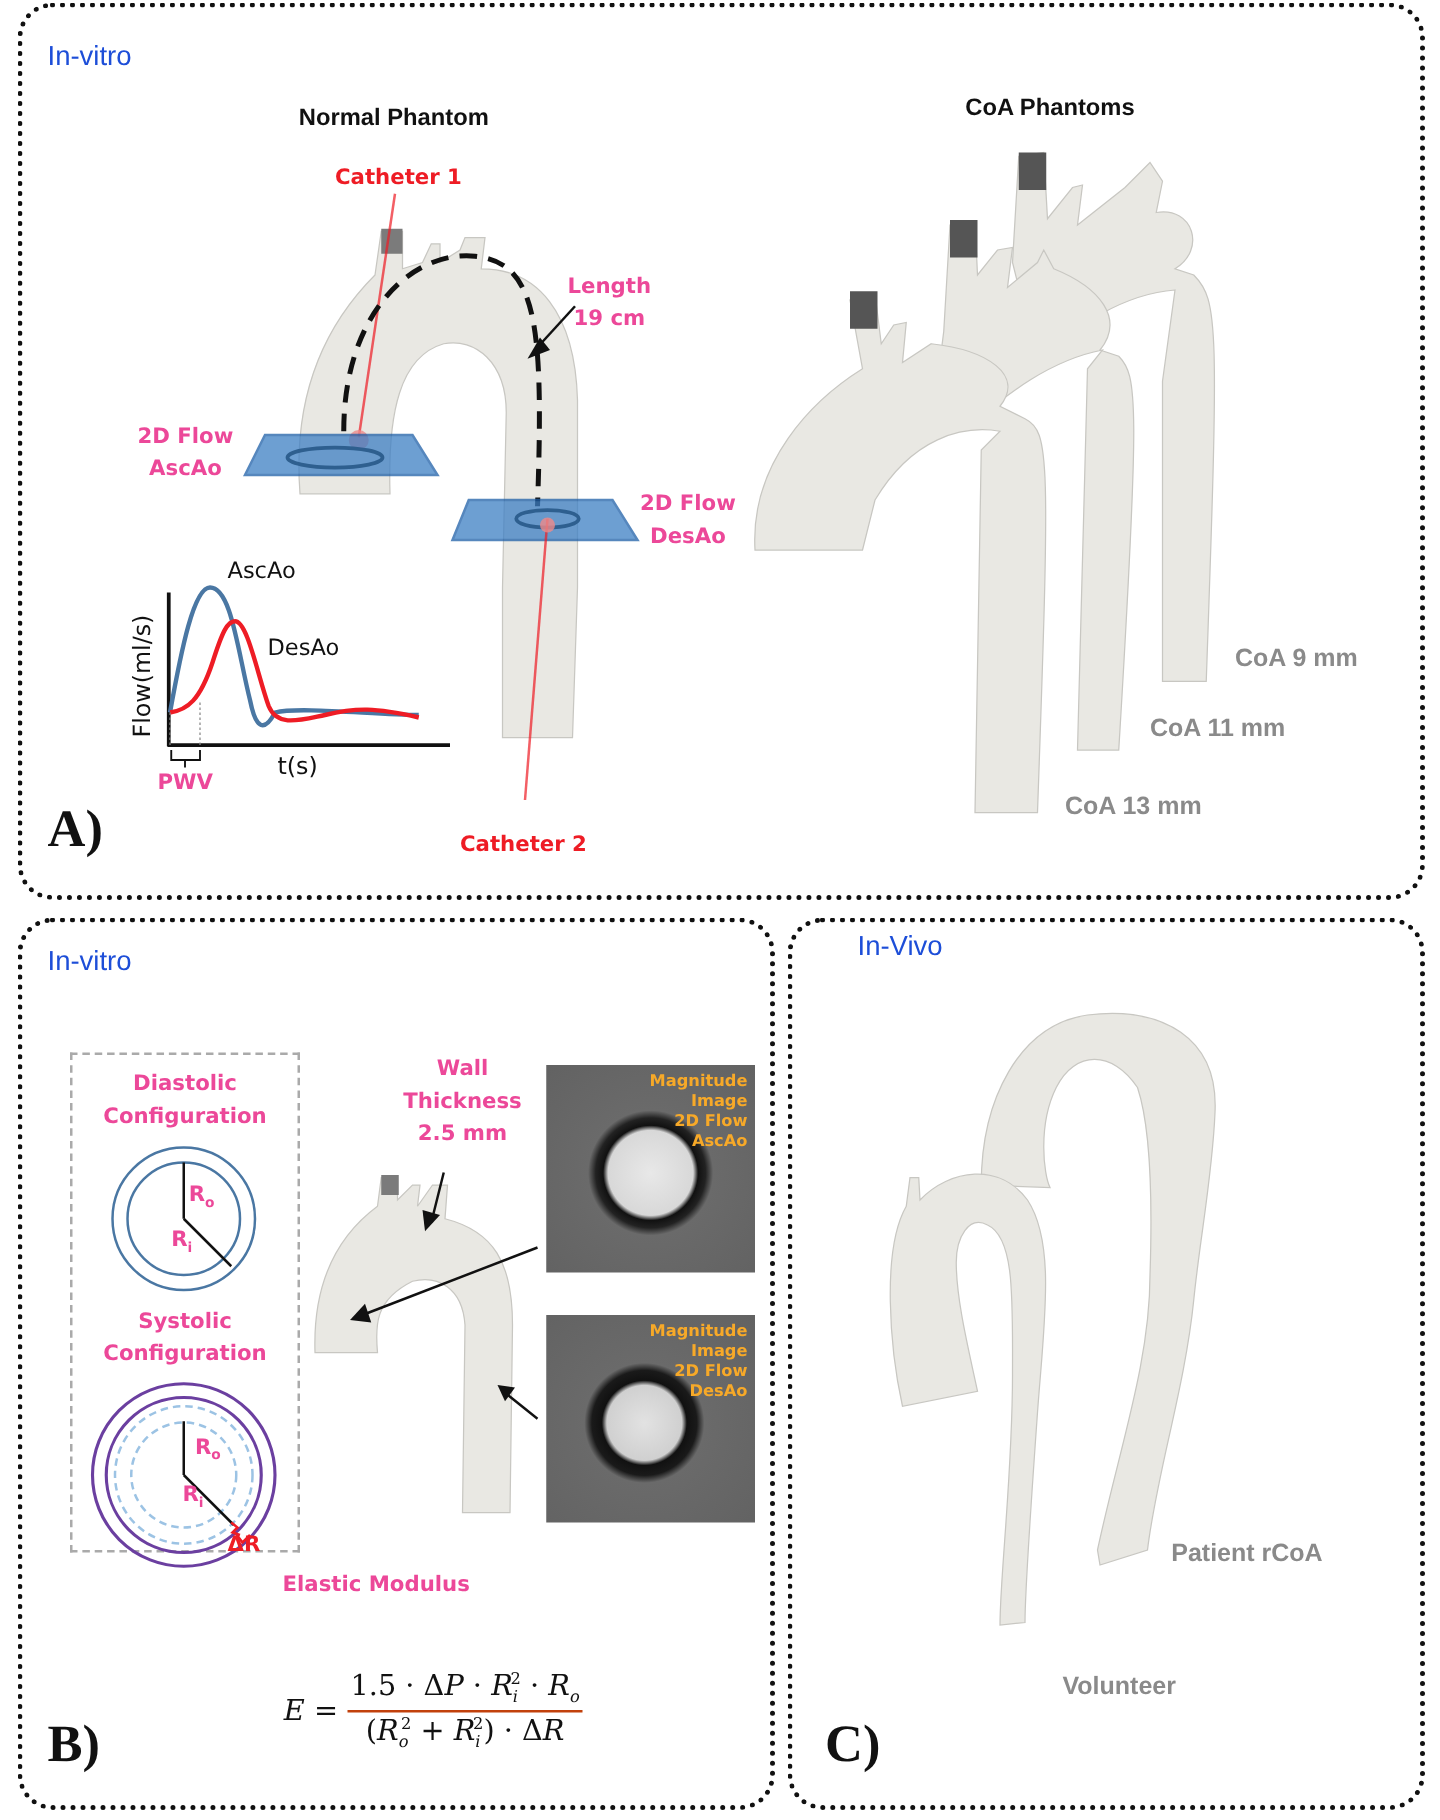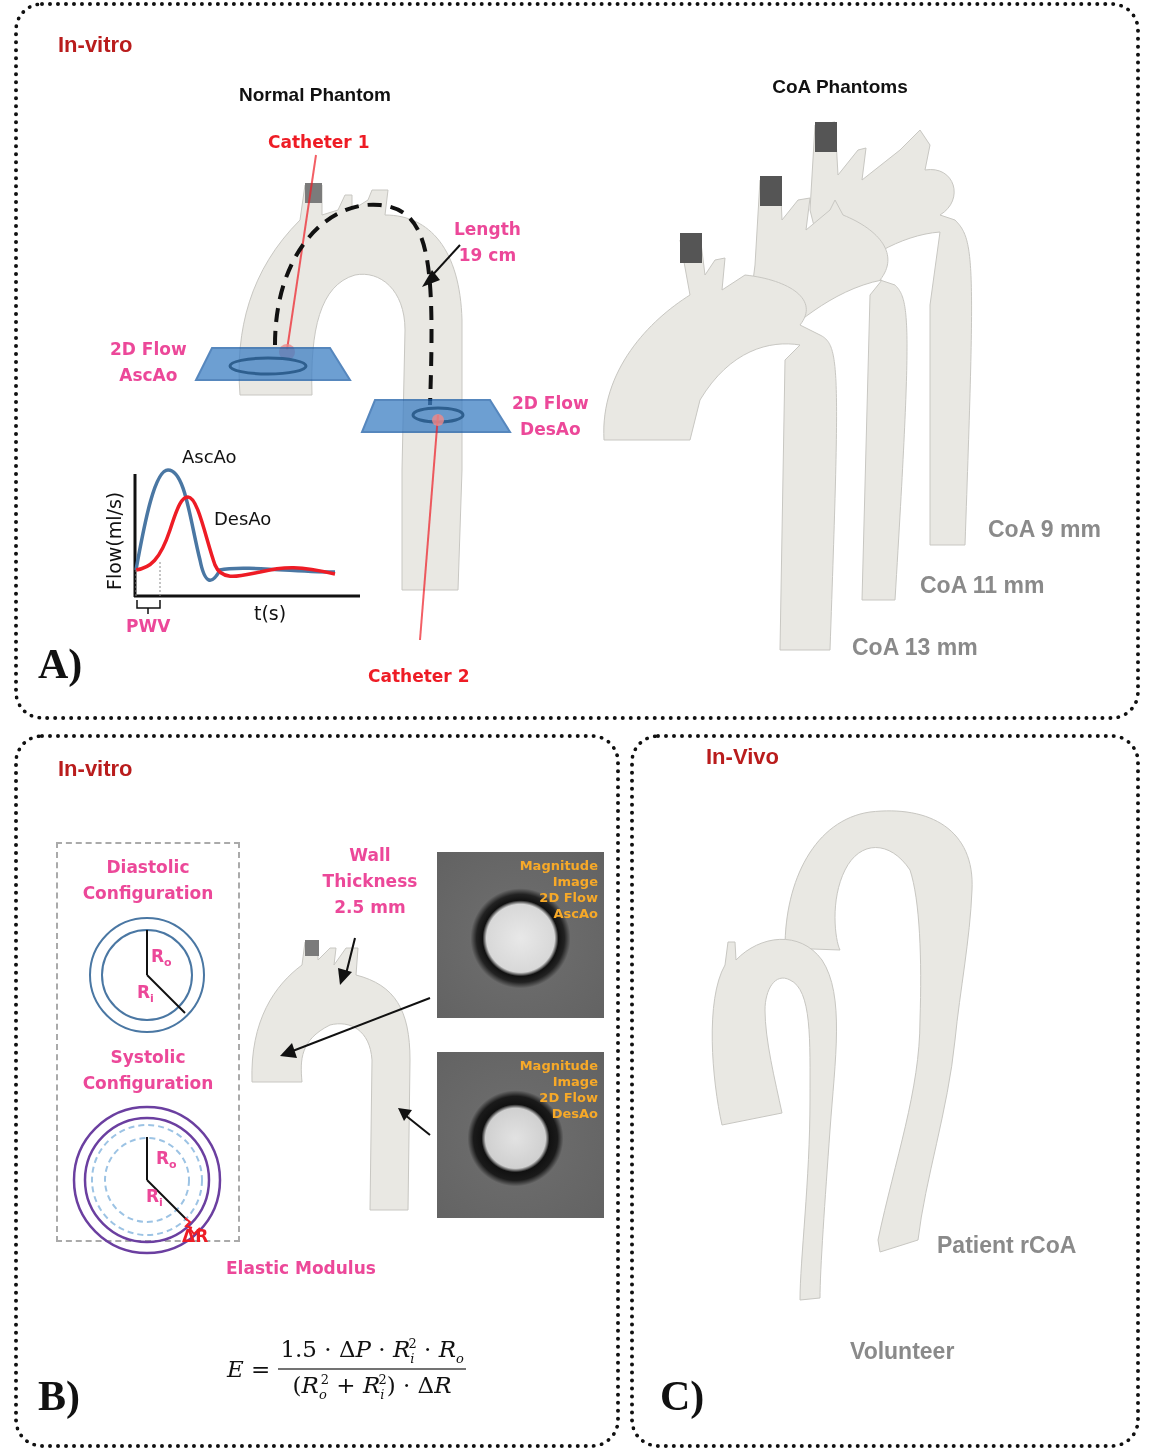--- a/index.html
+++ b/index.html
@@ -2,25 +2,25 @@
 <html><head>
 <meta charset="utf-8">
 <style>
   html, body { margin:0; padding:0; background:#ffffff; }
   body { width:1152px; height:1456px; position:relative; overflow:hidden; font-family:"Liberation Sans", sans-serif; }
   .panel { position:absolute; border:4px dotted #111; border-radius:28px; box-sizing:border-box; }
   #panelA { left:14px; top:2px; width:1126px; height:718px; }
   #panelB { left:14px; top:734px; width:606px; height:714px; }
   #panelC { left:630px; top:734px; width:510px; height:714px; }
   .abs { position:absolute; }
-  .section-title { color:#b91c1c; font-weight:bold; font-size:22px; font-family:"Liberation Sans", sans-serif;margin-left:20px; }
+  .section-title { color:#1d4ed8; font-weight:normal; font-size:22px; font-family:"Liberation Sans", sans-serif; }
   .heading { font-weight:bold; font-size:19px; color:#111; text-align:center; }
   .cal { font-family:"DejaVu Sans", sans-serif; font-weight:bold; font-size:17px; color:#ec4899; }
   .red { color:#ee1c25; }
-  .grey-label { color:#8a8a8a; font-weight:bold; font-size:23px; }
+  .grey-label { color:#8a8a8a; font-weight:bold; font-size:20px; }
   .panel-letter { font-family:"Liberation Serif", serif; font-weight:bold; font-size:42px; color:#111; }
   .mri-label { color:#f7a928; font-weight:bold; font-size:13px; text-align:right; line-height:16px; font-family:"DejaVu Sans", sans-serif;}
   svg { position:absolute; overflow:visible; }
   .eq { font-family:"DejaVu Serif", serif; font-size:24px; color:#111; }
 </style>
 </head>
 <body>
 
 <div id="panelA" class="panel"></div>
 <div class="abs section-title" style="left:38px;top:32px;">In-vitro</div>
@@ -70,21 +70,21 @@
   <line x1="134" y1="596" x2="360" y2="596" stroke="#111" stroke-width="3"></line>
   <path d="M136,570 C145,520 155,470 168,470 C185,470 190,520 200,560 C205,585 212,585 220,570 C240,565 300,572 335,572" fill="none" stroke="#4a77a3" stroke-width="3.5"></path>
   <path d="M136,570 C150,568 160,560 170,530 C178,505 182,497 188,497 C198,497 206,540 215,565 C222,582 240,576 260,572 C285,566 300,566 335,574" fill="none" stroke="#ee1c25" stroke-width="3.5"></path>
   <line x1="136" y1="570" x2="136" y2="596" stroke="#888" stroke-width="1" stroke-dasharray="2,2"></line>
   <line x1="160" y1="562" x2="160" y2="596" stroke="#888" stroke-width="1" stroke-dasharray="2,2"></line>
   <path d="M137,600 L137,608 L160,608 L160,600 M148,608 L148,614" fill="none" stroke="#111" stroke-width="1.5"></path>
 </svg>
 <div class="abs" style="left:103px;top:590px;transform:rotate(-90deg);transform-origin:left top;font-size:19px;color:#111;font-family:'DejaVu Sans',sans-serif;">Flow(ml/s)</div>
 <div class="abs" style="left:182px;top:446px;font-size:18px;color:#111;font-family:'DejaVu Sans',sans-serif;">AscAo</div>
 <div class="abs" style="left:214px;top:508px;font-size:18px;color:#111;font-family:'DejaVu Sans',sans-serif;">DesAo</div>
-<div class="abs" style="left:222px;top:602px;font-size:19px;color:#111;font-family:'DejaVu Sans',sans-serif;margin-left:32px;">t(s)</div>
+<div class="abs" style="left:222px;top:602px;font-size:19px;color:#111;font-family:'DejaVu Sans',sans-serif;">t(s)</div>
 <div class="abs cal" style="left:126px;top:616px;">PWV</div>
 
 <div class="abs heading" style="left:740px;top:76px;width:200px;">CoA Phantoms</div>
 <svg style="left:0;top:0;" width="1152" height="720">
 
   <g>
     <path d="M810,210 L815,125 L835,122 L838,175 L858,150 L866,148 L862,180 L900,150 L920,130 L930,145 L925,170 C955,165 965,200 940,215 L955,220 C975,240 975,260 965,545 L930,545 L930,305 L940,232 C900,235 860,260 830,290 Z" fill="#e9e8e3" stroke="#c8c7c2"></path>
     <rect x="815" y="122" width="22" height="30" fill="#555"></rect>
   </g>
 
@@ -171,21 +171,21 @@
     <div>DesAo</div>
   </div>
 </div>
 
 <div class="abs cal" style="left:226px;top:1258px;text-align:center;">Elastic Modulus</div>
 <div class="abs eq" style="left:226px;top:1336px;">
   <table style="border-collapse:collapse;font-family:'DejaVu Serif',serif;font-size:23px;">
     <tbody>
         <tr>
       <td rowspan="2" style="padding-right:8px;font-style:italic;vertical-align:middle;">E =</td>
-      <td style="text-align:center;border-bottom:2px solid #737373;padding:0 2px 2px;">1.5 · Δ<i>P</i> · <i>R</i><sub style="font-size:13px"><i>i</i></sub><sup style="font-size:13px;margin-left:-6px">2</sup> · <i>R</i><sub style="font-size:13px"><i>o</i></sub></td>
+      <td style="text-align:center;border-bottom:2px solid #c2410c;padding:0 2px 2px;">1.5 · Δ<i>P</i> · <i>R</i><sub style="font-size:13px"><i>i</i></sub><sup style="font-size:13px;margin-left:-6px">2</sup> · <i>R</i><sub style="font-size:13px"><i>o</i></sub></td>
     </tr>
     <tr>
       <td style="text-align:center;padding-top:2px;">(<i>R</i><sub style="font-size:13px"><i>o</i></sub><sup style="font-size:13px;margin-left:-6px">2</sup> + <i>R</i><sub style="font-size:13px"><i>i</i></sub><sup style="font-size:13px;margin-left:-6px">2</sup>) · Δ<i>R</i></td>
     </tr>
   </tbody>
     </table>
 </div>
 
 <div id="panelC" class="panel"></div>
 <div class="abs section-title" style="left:686px;top:744px;">In-Vivo</div>

